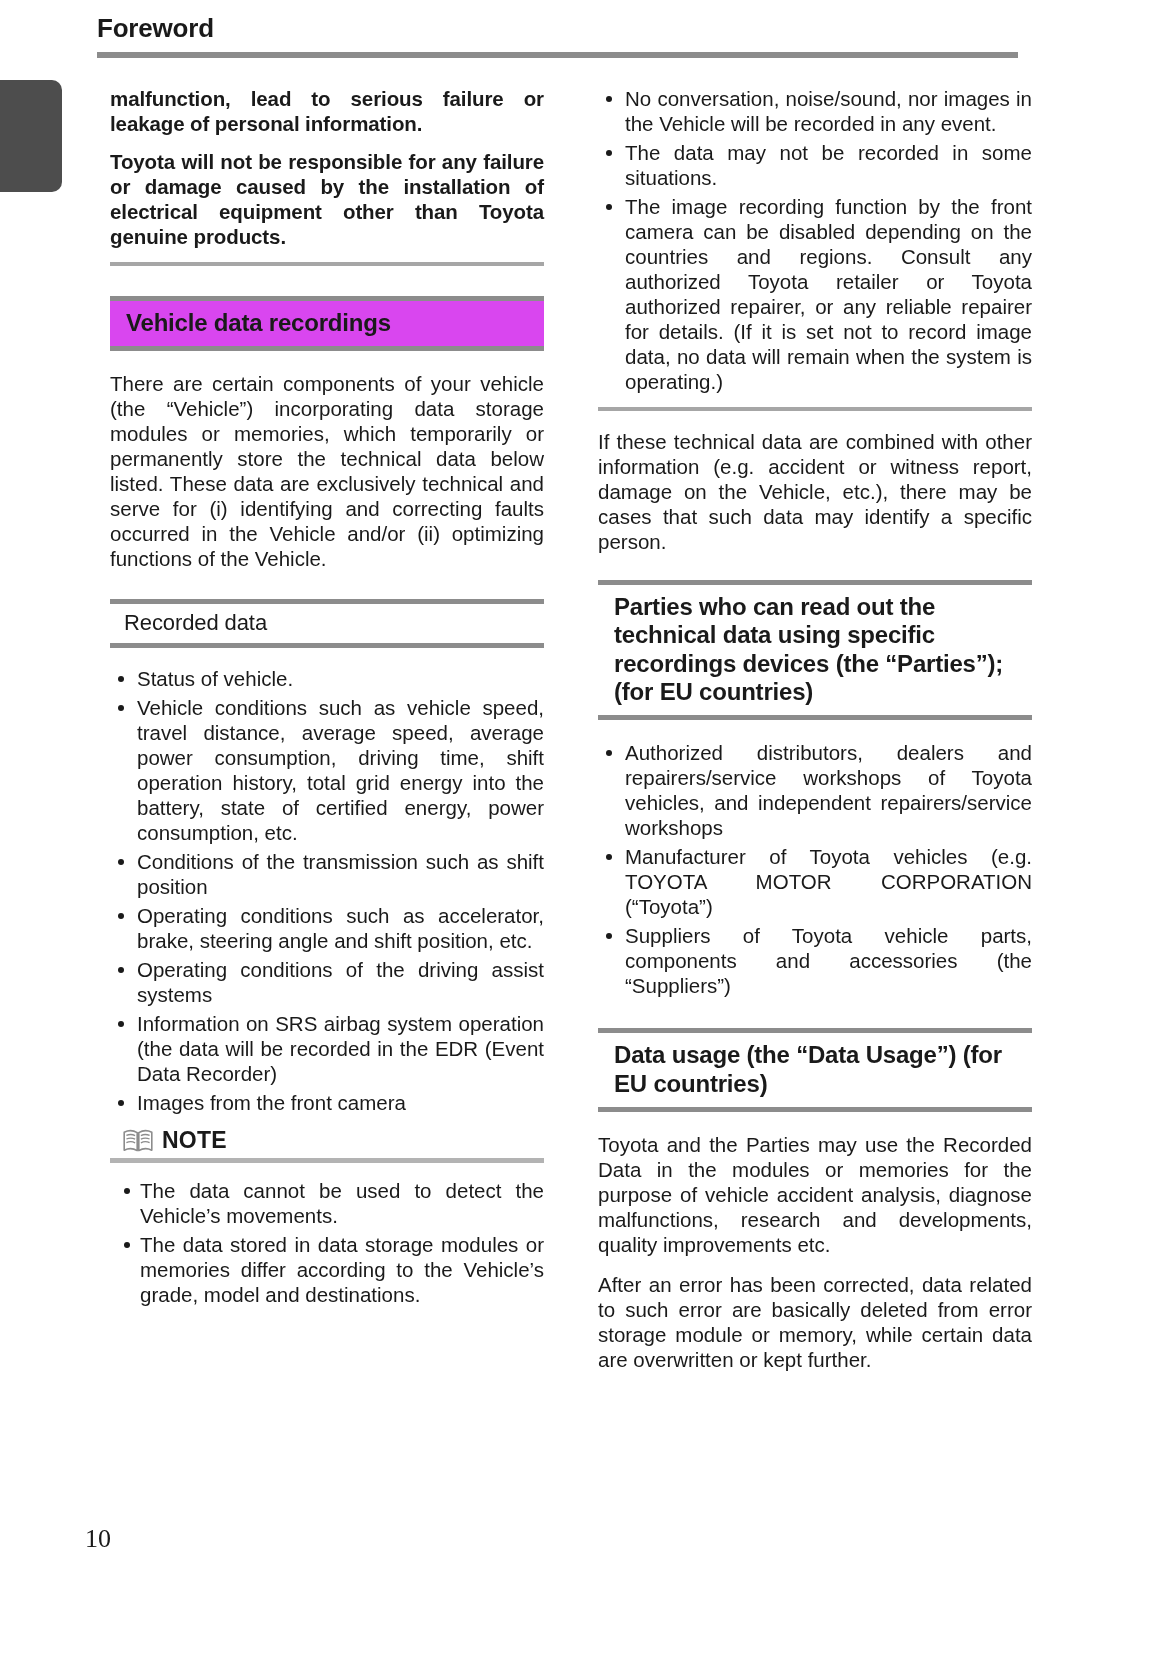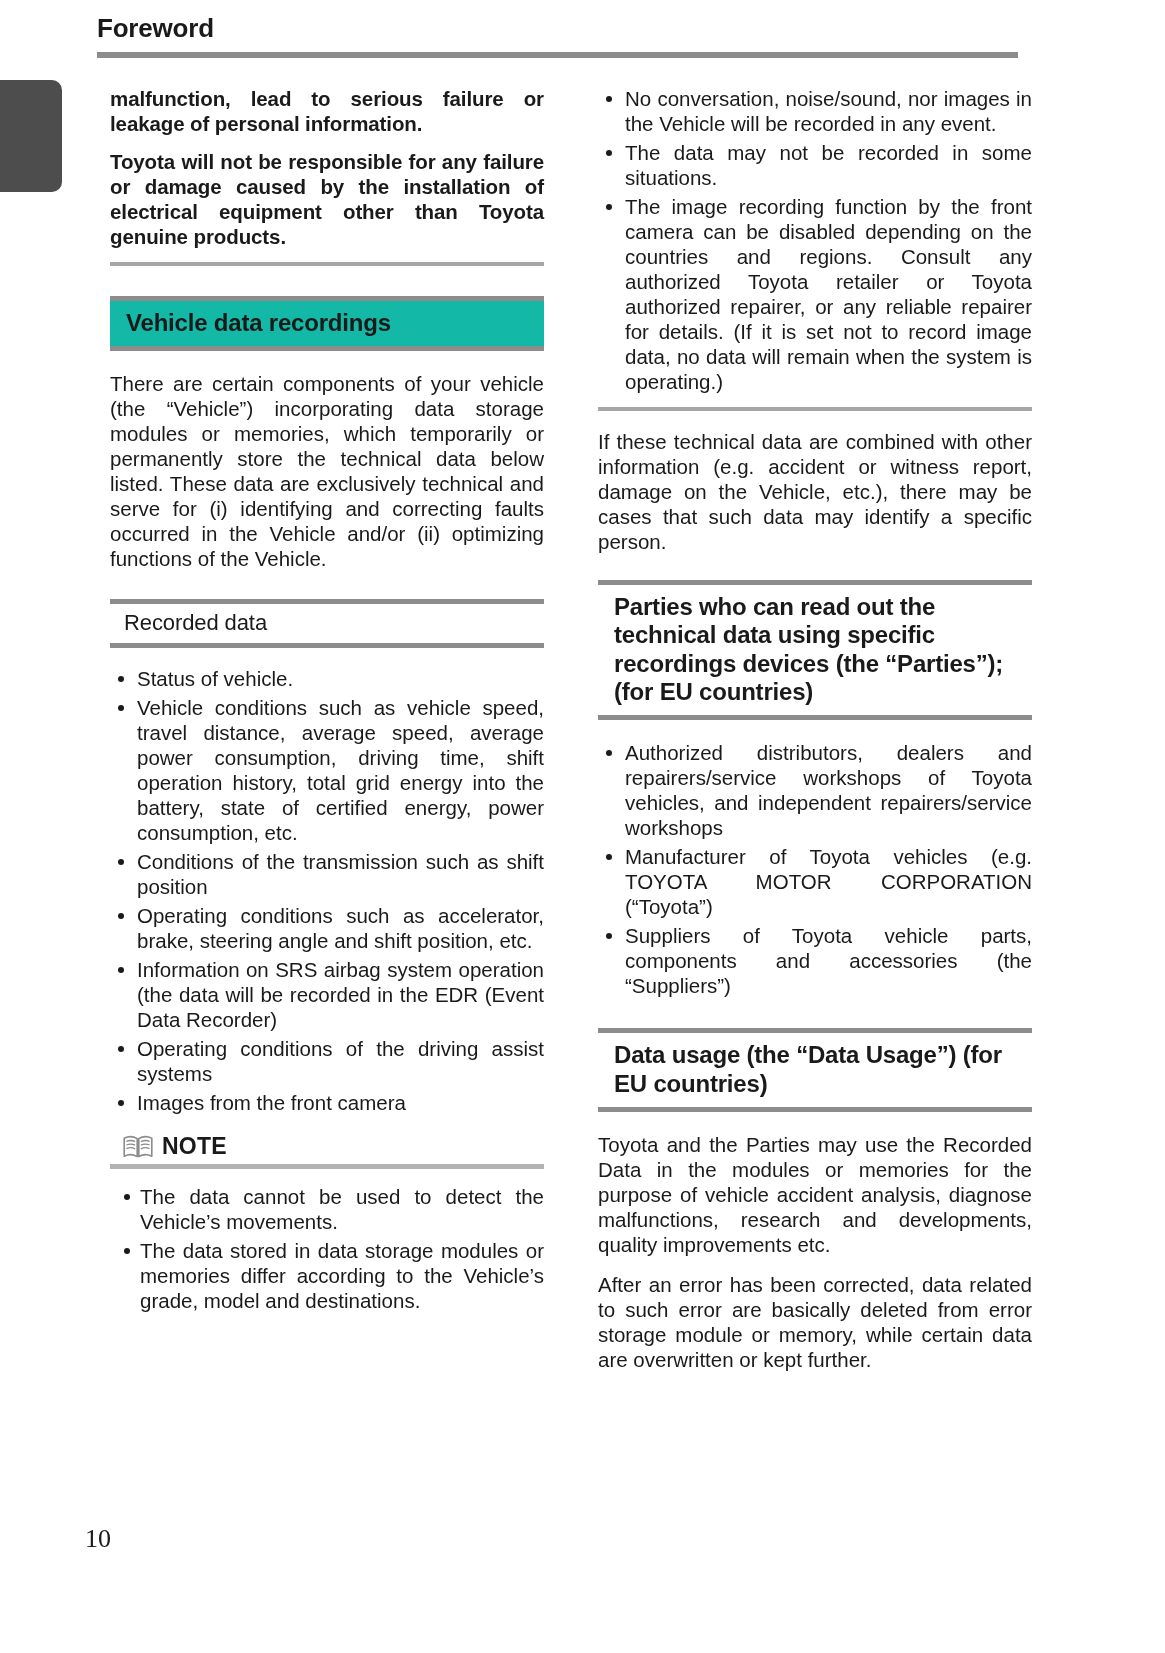--- a/index.html
+++ b/index.html
@@ -110,21 +110,21 @@
     background: #8c8c8c;
   }
   .section-head .label {
     font-size: 24px;
     font-weight: bold;
     padding: 8px 0 9px 16px;
     line-height: 1.18;
     letter-spacing: -0.2px;
   }
   .section-head.filled .label {
-    background: #14b8a6;
+    background: #d946ef;
   }
 
   
   .sub-head {
     margin-top: 28px;
     margin-bottom: 18px;
   }
   .sub-head .bar-top,
   .sub-head .bar-bottom {
     height: 5px;
@@ -163,21 +163,21 @@
   
   ul.bullets.note-list > li {
     padding-left: 30px;
   }
   ul.bullets.note-list > li::before {
     left: 14px;
   }
 
   
   .note-block {
-    margin-top: 18px;
+    margin-top: 12px;
   }
   .note-title-row {
     display: flex;
     align-items: center;
     gap: 9px;
     padding-left: 13px;
     padding-bottom: 4px;
   }
   .note-title {
     font-size: 23px;
@@ -239,22 +239,22 @@
         <div class="bar-top"></div>
         <div class="label">Recorded data</div>
         <div class="bar-bottom"></div>
       </div>
 
       <ul class="bullets">
         <li>Status of vehicle.</li>
         <li>Vehicle conditions such as vehicle speed, travel distance, average speed, average power consumption, driving time, shift operation history, total grid energy into the battery, state of certified energy, power consumption, etc.</li>
         <li>Conditions of the transmission such as shift position</li>
         <li>Operating conditions such as accelerator, brake, steering angle and shift position, etc.</li>
+        <li>Operating conditions of the driving assist systems</li>
         <li>Information on SRS airbag system operation (the data will be recorded in the EDR (Event Data Recorder)</li>
-        <li>Operating conditions of the driving assist systems</li>
         <li>Images from the front camera</li>
       </ul>
 
       <div class="note-block">
         <div class="note-title-row">
           <span>
             <svg class="book-icon" viewBox="0 0 30 24" xmlns="http://www.w3.org/2000/svg">
               <path d="M1.2 3.2 C5.2 1.2 10.2 1.2 14.2 3.6 L14.2 21.6 C10.2 19.2 5.2 19.2 1.2 21.2 Z" fill="#ffffff" stroke="#8c8c8c" stroke-width="1.6" stroke-linejoin="round"></path>
               <path d="M28.8 3.2 C24.8 1.2 19.8 1.2 15.8 3.6 L15.8 21.6 C19.8 19.2 24.8 19.2 28.8 21.2 Z" fill="#ffffff" stroke="#8c8c8c" stroke-width="1.6" stroke-linejoin="round"></path>
               <path d="M3.4 6.4 C6.2 5.2 9.4 5.2 12.1 6.6" fill="none" stroke="#8c8c8c" stroke-width="1.3"></path>

